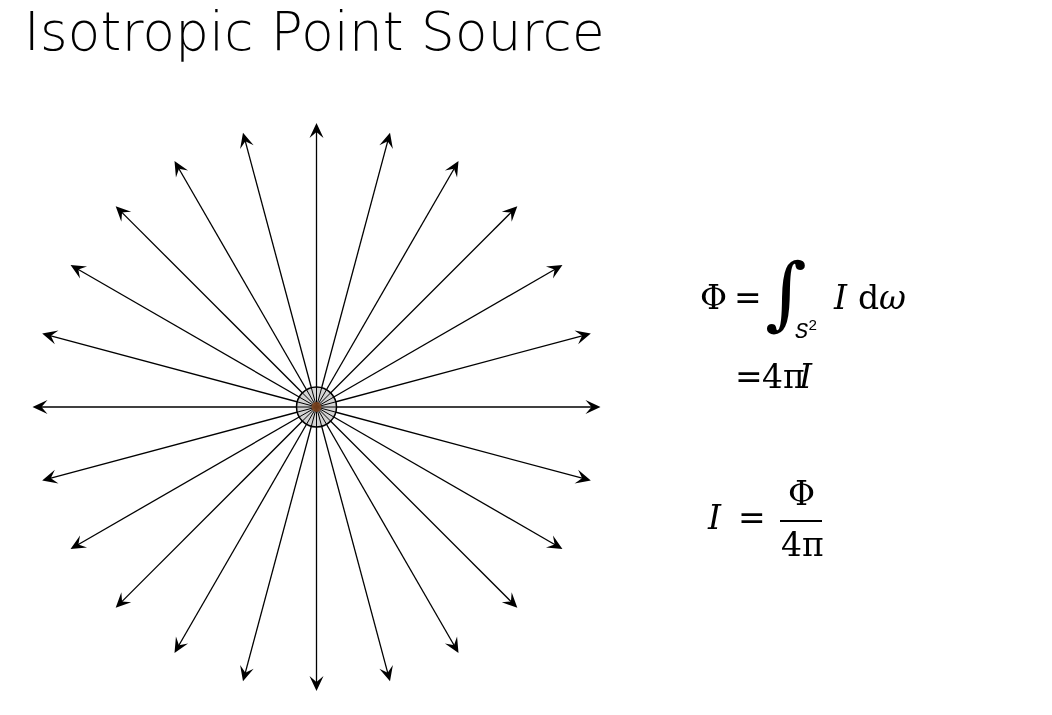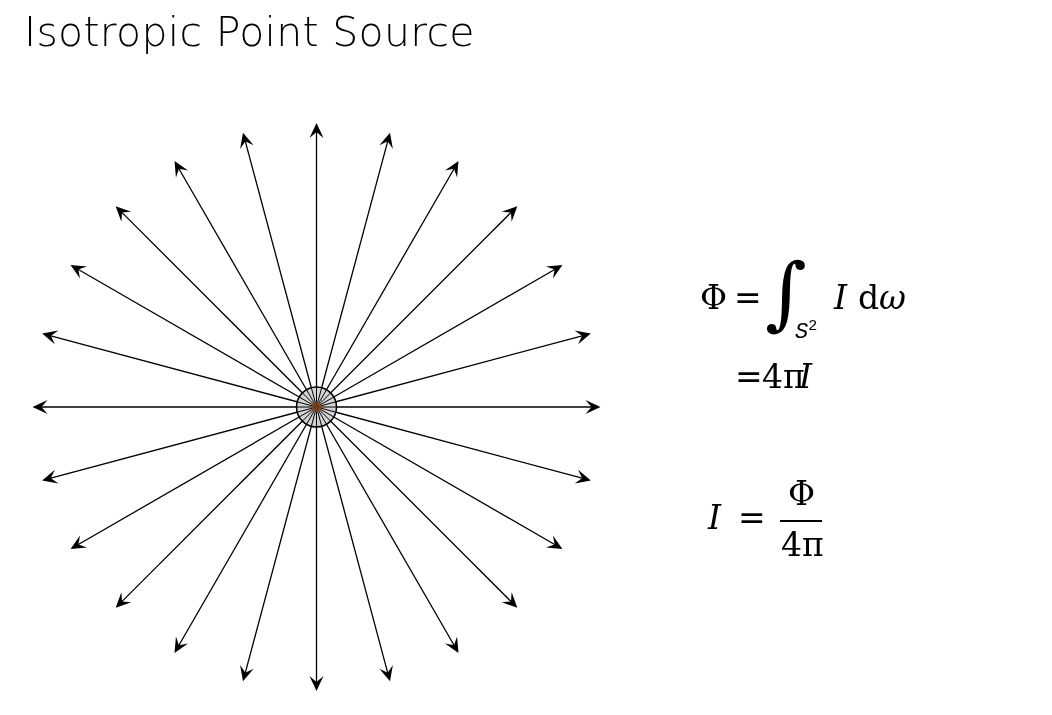--- a/index.html
+++ b/index.html
@@ -3,21 +3,21 @@
   <meta charset="utf-8">
   <style>
     html, body { margin: 0; padding: 0; }
     body {
       width: 1052px; height: 715px; background: #ffffff; position: relative; overflow: hidden;
       font-family: "DejaVu Sans", sans-serif; color: #000;
     }
     .title {
       position: absolute; left: 24px; top: 2px;
       font-family: "DejaVu Sans", sans-serif; font-weight: 300;
-      font-size: 41px; letter-spacing: 0.3px; color: #000;
+      font-size: 53px; letter-spacing: 0.3px; color: #000;
       line-height: 60px;
     }
     #diagram { position: absolute; left: 0; top: 0; }
     .math {
       position: absolute;
       font-family: "DejaVu Serif", "Liberation Serif", serif;
       font-size: 33px; color: #000; white-space: nowrap;
     }
     .it { font-style: italic; }
     .sup { font-size: 20px; }

